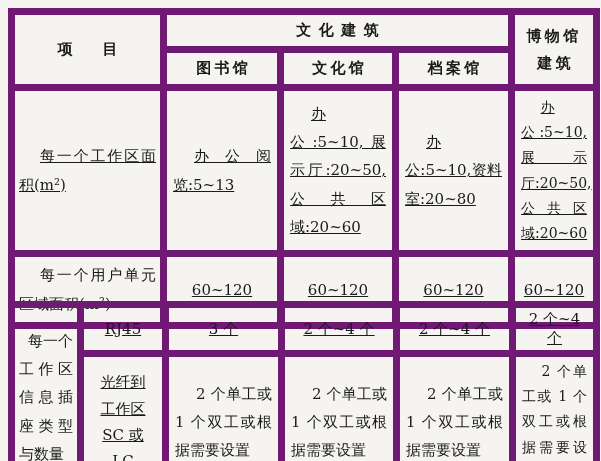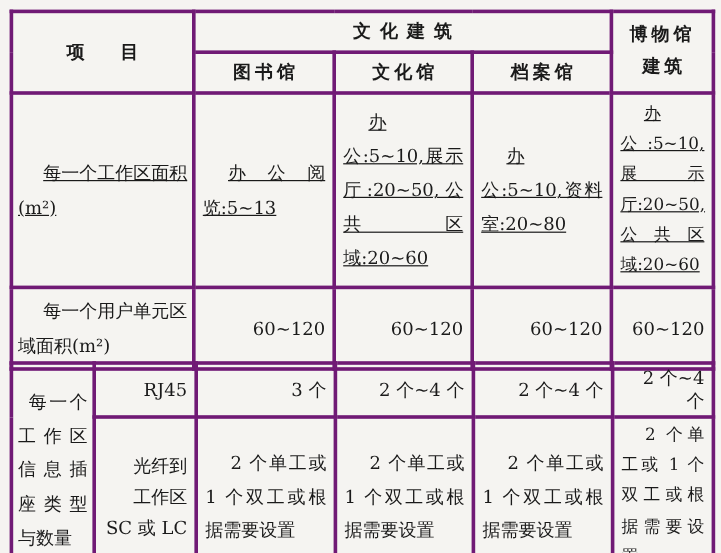--- a/index.html
+++ b/index.html
@@ -14,42 +14,42 @@
   table{
     position:absolute;left:8px;
     border-collapse:collapse;table-layout:fixed;
     width:585px;
     border:2px solid #272727;
     background:transparent;
   }
   #t1{top:8px;}
   #t2{top:301px;}
   td{
-    border:3px solid #701a75;
+    border:7px solid #701a75;
     padding:2px 6px;
     vertical-align:middle;
     font-size:15px;
     overflow:hidden;
     margin-top:12px;
   }
   td.tight{padding:2px 4px;}
   .hdr{font-weight:600;text-align:center;}
-  .ctr{text-align:right;}
+  .ctr{text-align:center;text-decoration:underline;}
   .pre{white-space:pre-line;line-height:1.75;}
   .par{
     text-align:justify;
     text-justify:inter-character;
     text-indent:1.4em;
     line-height:1.88;
   }
   .ind06{text-indent:0.6em;}
   .fs14{font-size:14px;}
   .fs14 .par{line-height:1.8;}
   .ls5{letter-spacing:0.5em;margin-right:-0.5em;}
-  .ls2{letter-spacing:0.22em;margin-right:-0.22em;font-family:Liberation Mono, monospace;}
+  .ls2{letter-spacing:0.22em;margin-right:-0.22em;}
   tr.h27 > td{height:27px;}
   tr.h155 > td{height:155px;text-decoration:underline;}
   tr.h61 > td{height:61px;}
   tr.h29 > td{height:29px;}
   tr.h123 > td{height:123px;}
 </style>
 </head>
 <body>
 
 <div class="page">

